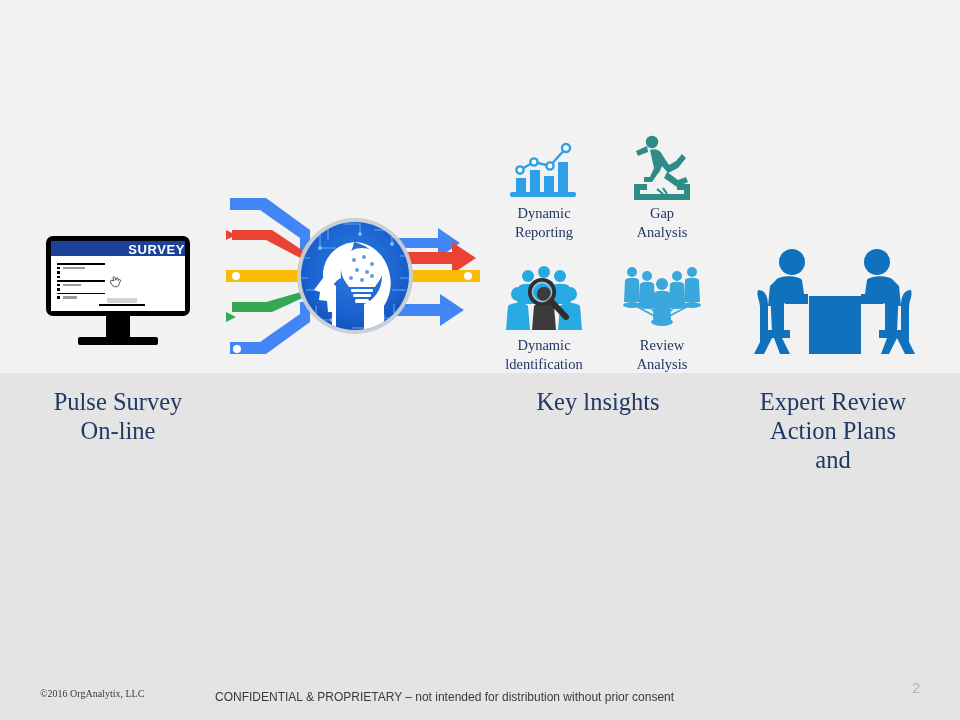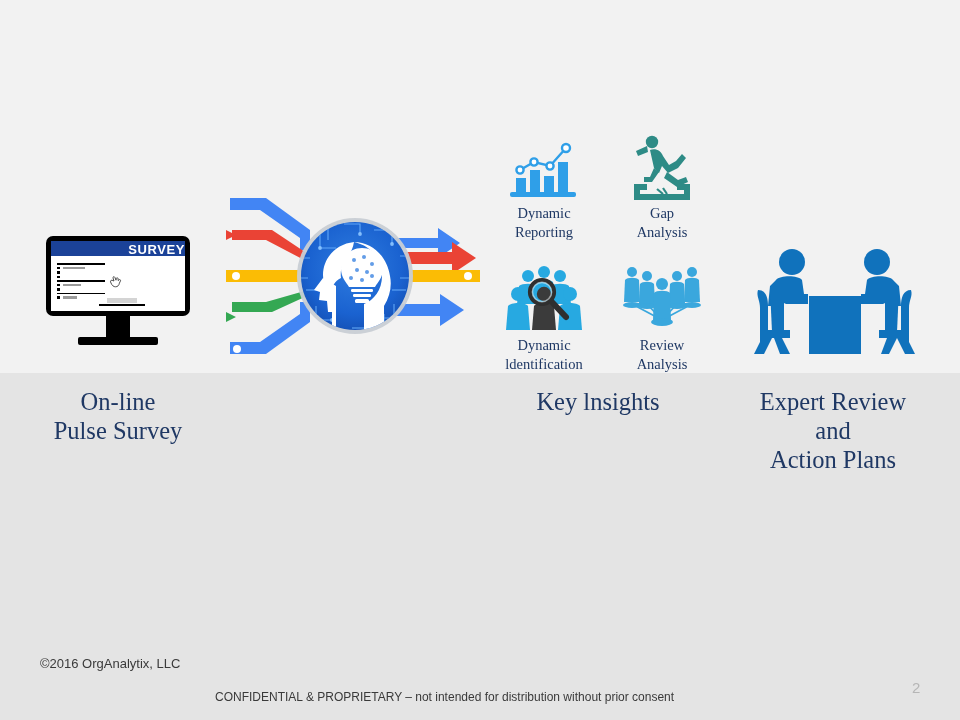--- a/index.html
+++ b/index.html
@@ -185,23 +185,23 @@
     color: #1f3864;
   }
   .cap0 { left: 18px;  top: 5px;  width: 200px; }
   .cap1 { left: 258px; top: 5px;  width: 200px; }
   .cap2 { left: 498px; top: 5px;  width: 200px; }
   .cap3 { left: 733px; top: 5px;  width: 200px; }
 
   
   .footer-copy {
     position: absolute;
-    left: 40px; top: 656px;
-    font-family: Liberation Sans, sans-serif;
-    font-size: 13px;
+    left: 40px; top: 688px;
+    font-family: Liberation Serif, serif;
+    font-size: 10px;
     color: #3a3a3a;
     white-space: nowrap;
   }
   .footer-conf {
     position: absolute;
     left: 215px; top: 690px;
     font-family: "Liberation Sans", sans-serif;
     font-size: 12px;
     color: #3a3a3a;
     white-space: nowrap;
@@ -511,30 +511,30 @@
 
           <rect x="57" y="50" width="52" height="58"></rect>
         </g>
       </svg>
     </div>
 
   </div>
 
   <div class="captions">
     <div class="caption cap0">
+      <div>Pulse Survey</div>
       <div>On-line</div>
-      <div>Pulse Survey</div>
     </div>
     <div class="caption cap2">
       <div>Key lnsights</div>
     </div>
     <div class="caption cap3">
       <div>Expert Review</div>
+      <div>Action Plans</div>
       <div>and</div>
-      <div>Action Plans</div>
     </div>
   </div>
 
   <div class="footer-copy">©2016  OrgAnalytix, LLC</div>
   <div class="footer-conf">CONFIDENTIAL &amp; PROPRIETARY – not intended for distribution without prior consent</div>
   <div class="page-num">2</div>
 
 </div>
 
 </body></html>

